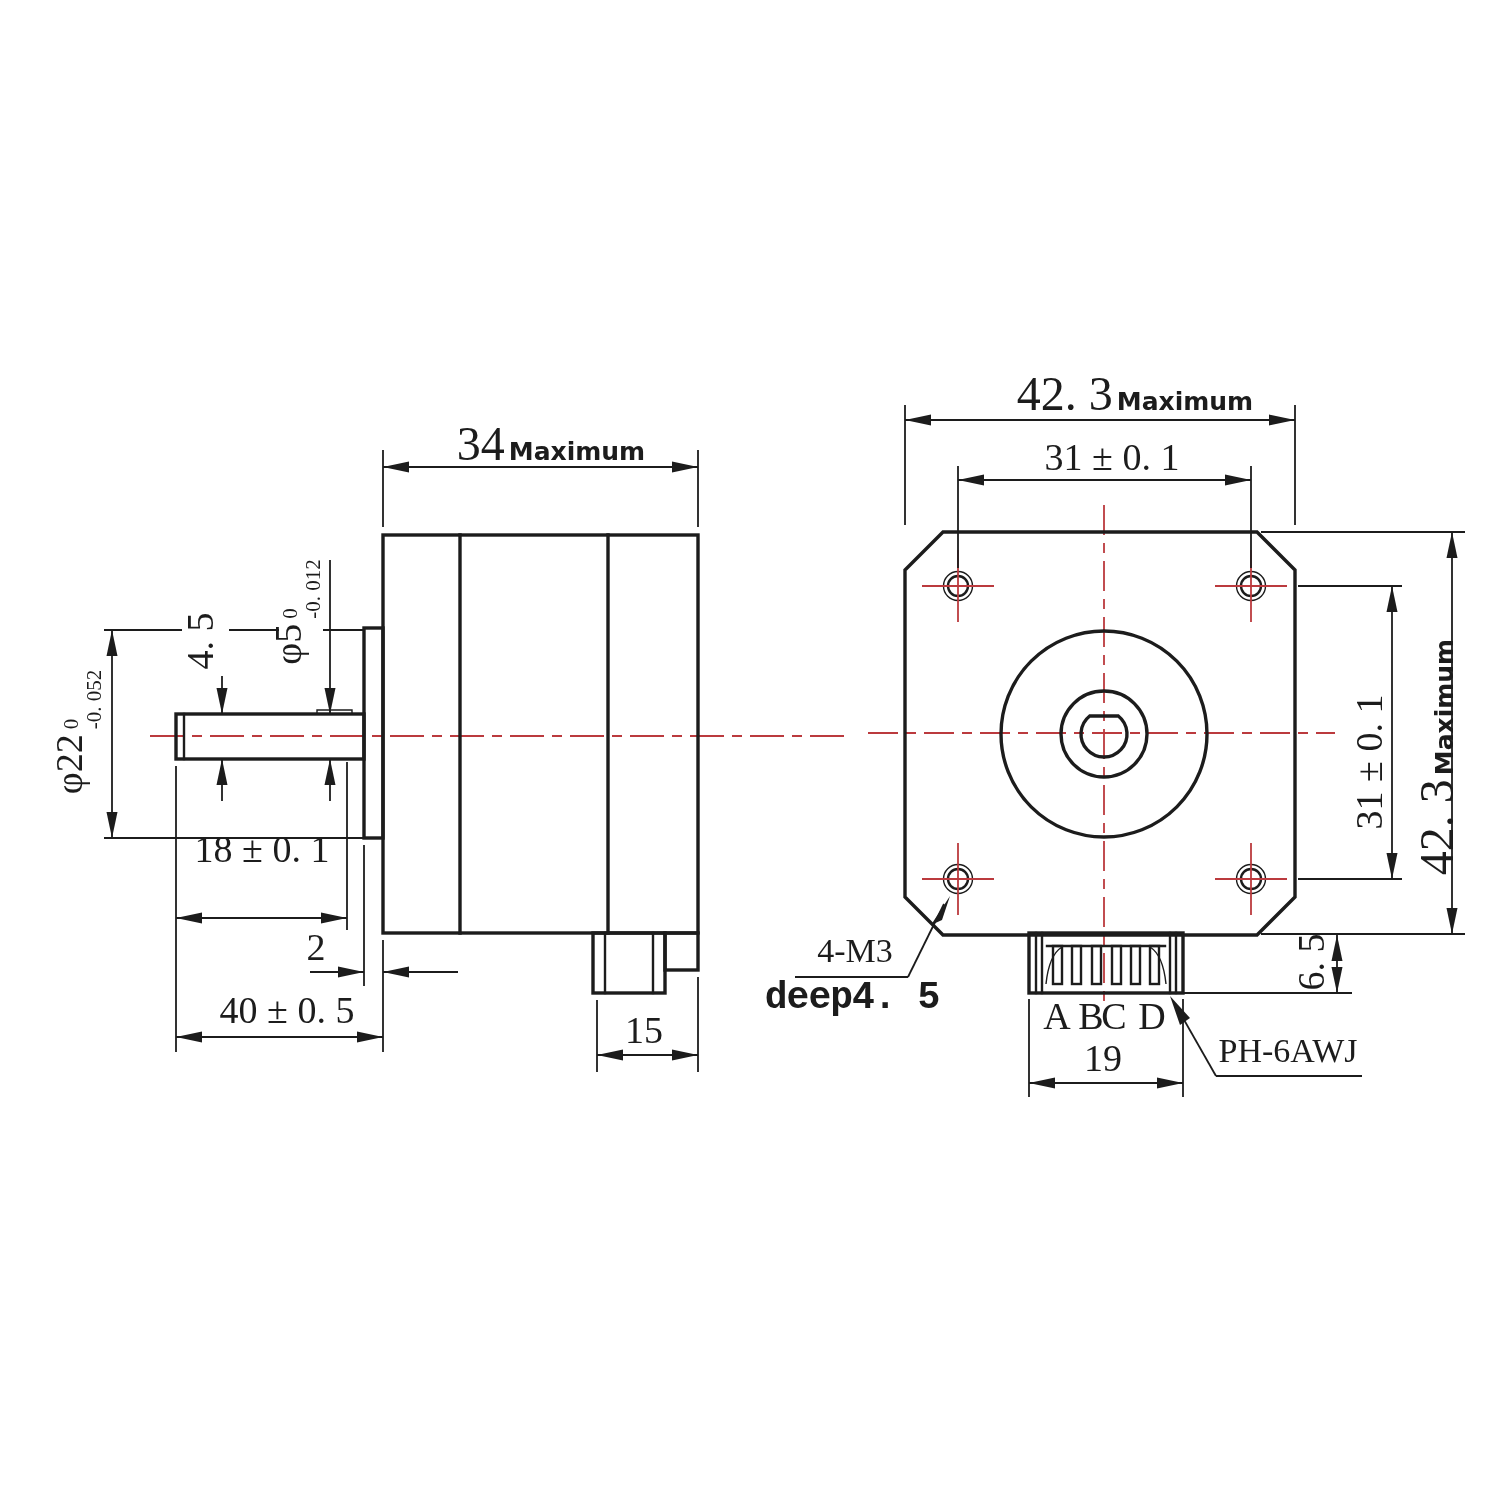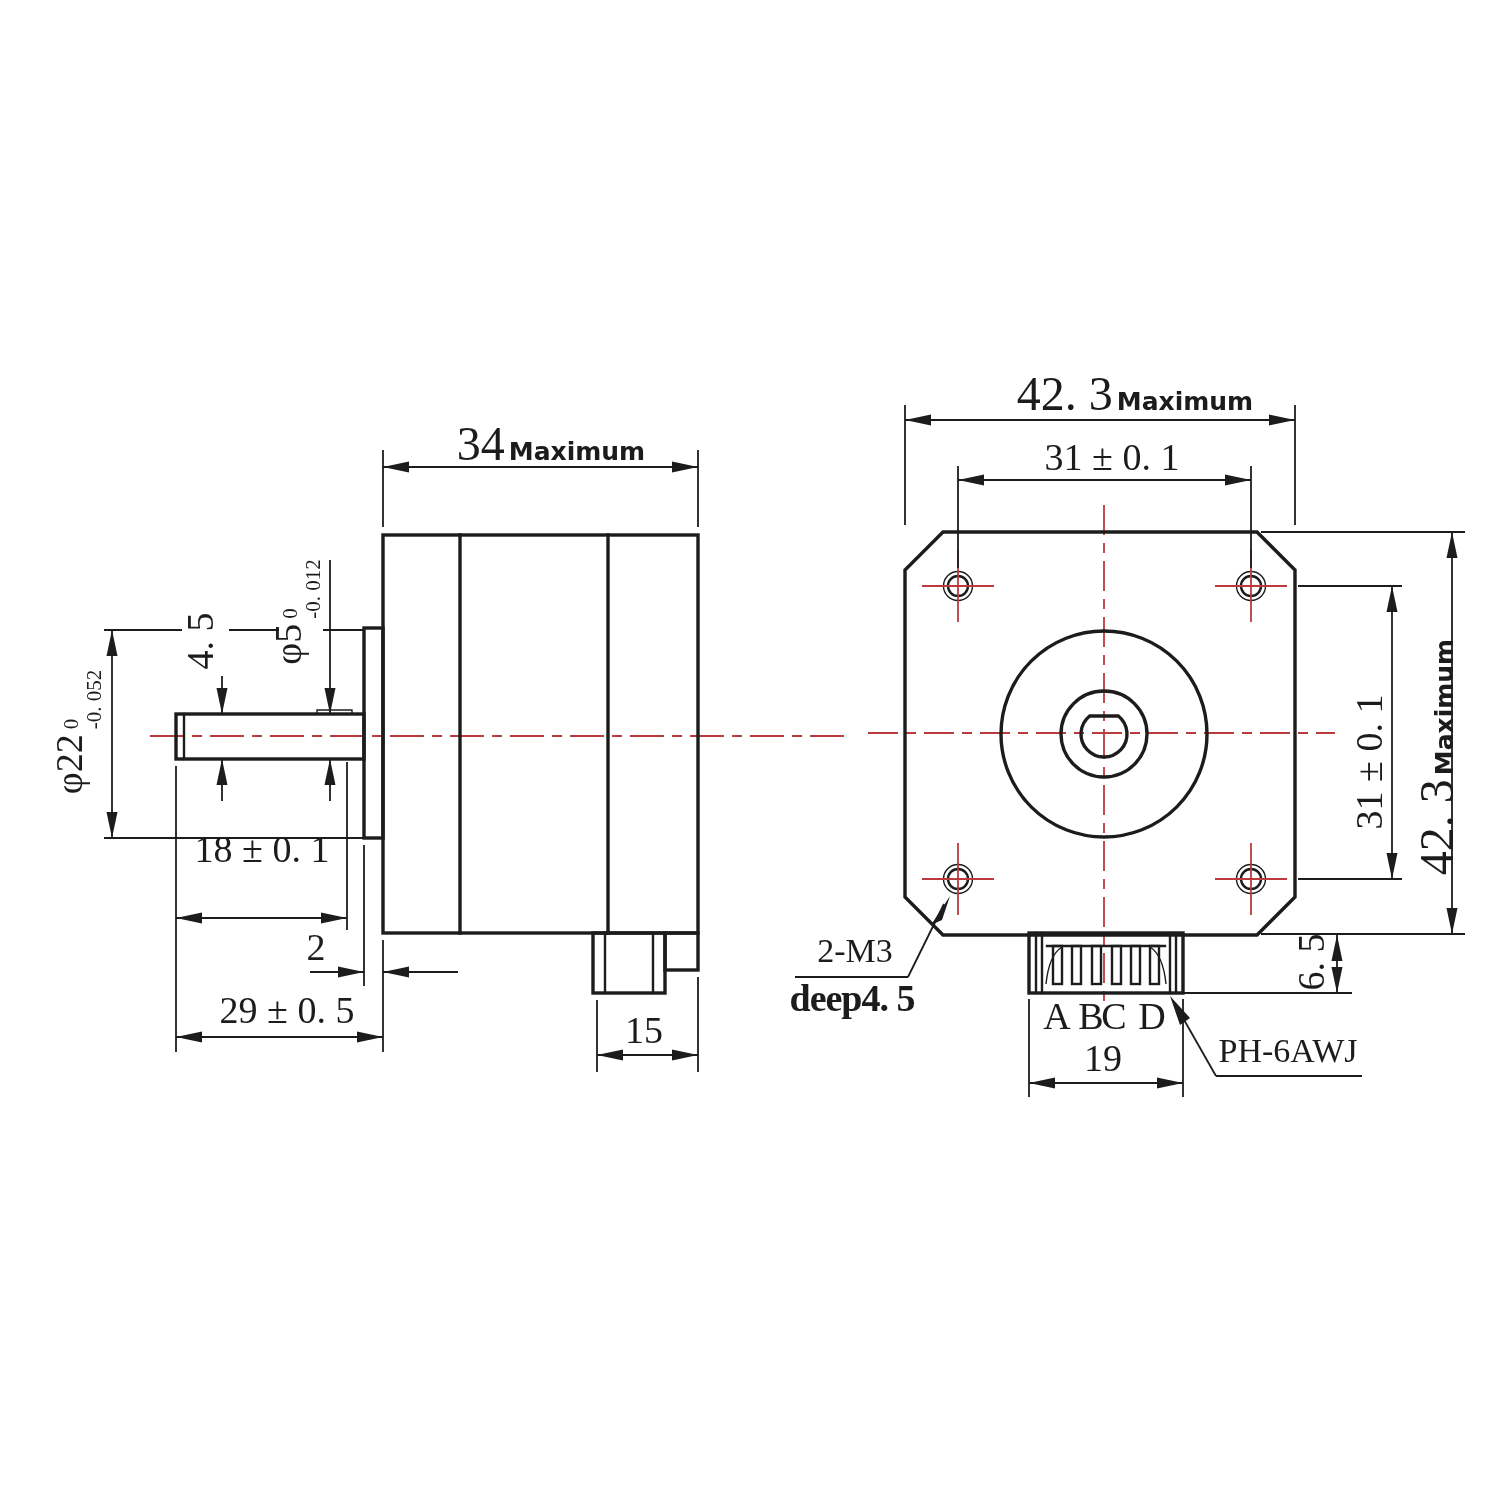--- a/index.html
+++ b/index.html
@@ -14,21 +14,21 @@
   .arrow{fill:#1c1c1c;stroke:none;}
   .label{position:absolute;white-space:nowrap;display:flex;align-items:baseline;
          transform:translate(-50%,-50%);line-height:1;}
   .rot{transform:translate(-50%,-50%) rotate(-90deg);}
   .dim{font-size:38px;}
   .dimsm{font-size:34px;}
   .big{font-size:48px;}
   .qual{font-family:"DejaVu Sans",sans-serif;font-weight:700;font-size:25px;margin-left:4px;}
   .tolstack{display:inline-flex;flex-direction:column;align-items:flex-start;
             font-size:21px;line-height:1.1;margin-left:5px;transform:translateY(-4px);}
-  .boldnote{font-family:Liberation Serif, serif;font-weight:800;font-size:38px;letter-spacing:-1px;}
+  .boldnote{font-family:Liberation Mono, monospace;font-weight:800;font-size:38px;letter-spacing:-1px;}
   .pin{font-size:38px;}
 </style>
 </head>
 <body>
 
 <div class="stage">
 
 <svg width="1500" height="1500" viewBox="0 0 1500 1500">
 
   <g>
@@ -243,21 +243,21 @@
 
   <div class="label" style="left:262px;top:849px">
     <span class="dim">18 ± 0. 1</span>
   </div>
 
   <div class="label" style="left:316px;top:947px">
     <span class="dim">2</span>
   </div>
 
   <div class="label" style="left:287px;top:1010px">
-    <span class="dim">29 ± 0. 5</span>
+    <span class="dim">40 ± 0. 5</span>
   </div>
 
   <div class="label" style="left:644px;top:1030px">
     <span class="dim">15</span>
   </div>
 
   <div class="label" style="left:1135px;top:394px">
     <span class="big">42. 3</span>
     <span class="qual">Maximum</span>
   </div>
@@ -277,21 +277,21 @@
 
   <div class="label rot" style="left:1311px;top:962px">
     <span class="dim">6. 5</span>
   </div>
 
   <div class="label" style="left:1103px;top:1058px">
     <span class="dim">19</span>
   </div>
 
   <div class="label" style="left:855px;top:951px">
-    <span class="dimsm">2-M3</span>
+    <span class="dimsm">4-M3</span>
   </div>
   <div class="label" style="left:852px;top:998px">
     <span class="boldnote">deep4. 5</span>
   </div>
 
   <div class="label" style="left:1288px;top:1051px">
     <span class="dimsm">PH-6AWJ</span>
   </div>
 
   <div class="label" style="left:1057px;top:1016px">

